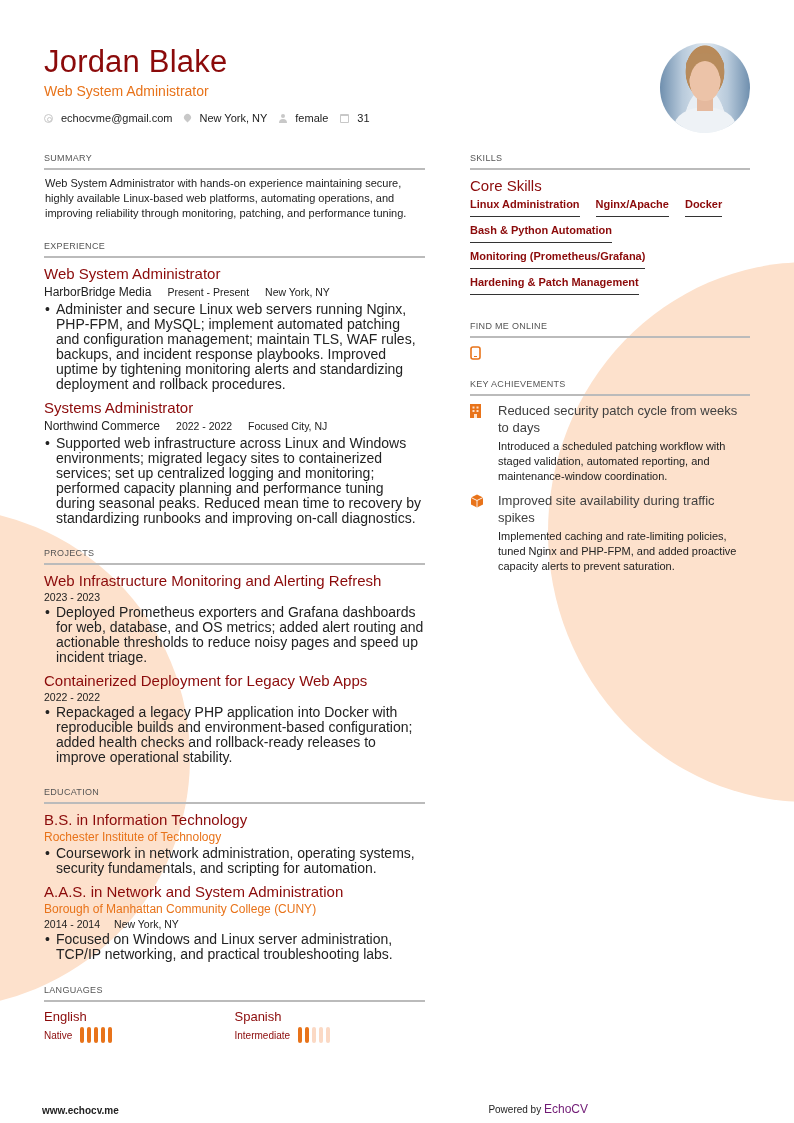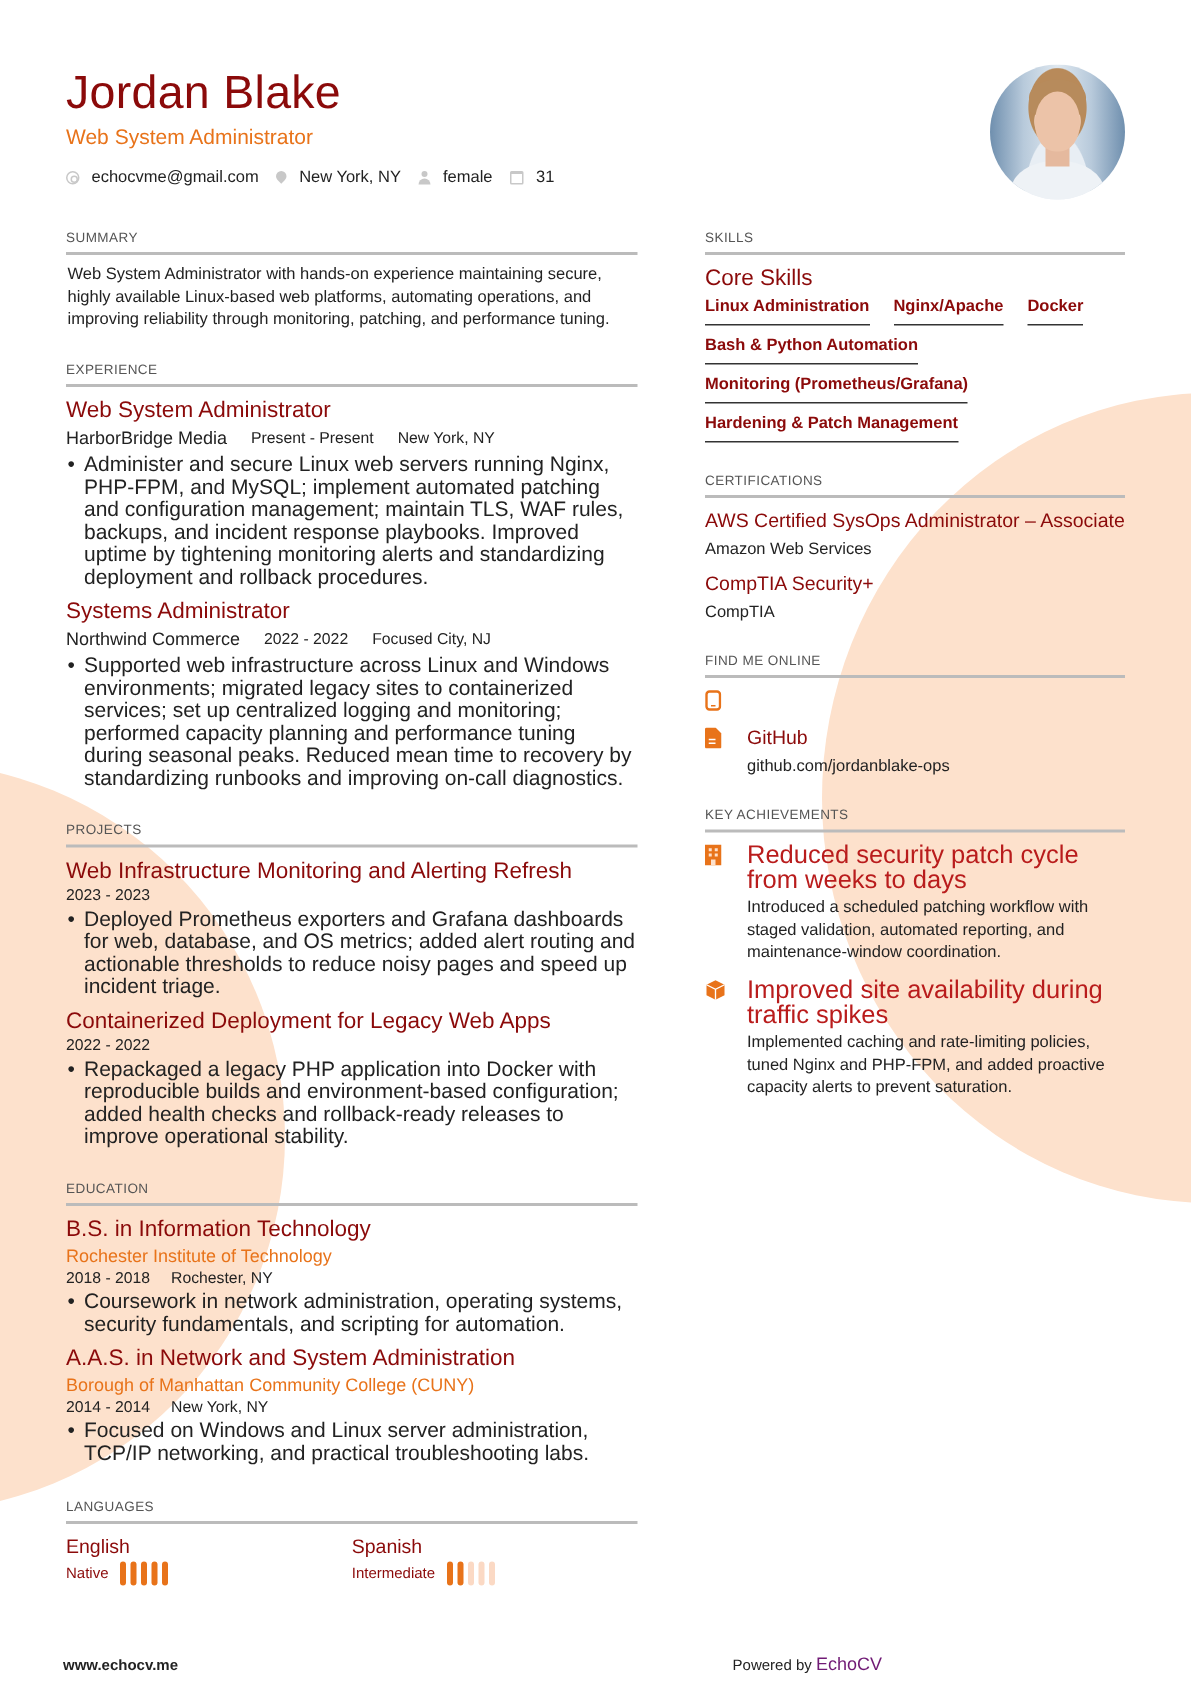--- a/index.html
+++ b/index.html
@@ -82,21 +82,21 @@
   .cert-name { font-size: 13px; color: #8b0a0a; line-height: 17px; }
   .cert-org { font-size: 11px; color: #222; line-height: 15px; margin-top: 4px; margin-bottom: 6px; }
 
   .online-item { display: flex; margin-bottom: 4px; }
   .online-item .icon-wrap { width: 28px; flex-shrink: 0; padding-top: 2px; }
   .online-label { font-size: 13px; color: #8b0a0a; line-height: 17px; }
   .online-url { font-size: 11px; color: #222; line-height: 15px; margin-top: 4px; margin-bottom: 4px; }
 
   .ach-item { display: flex; margin-bottom: 2px; }
   .ach-item .icon-wrap { width: 28px; flex-shrink: 0; padding-top: 2px; }
-  .ach-title { font-size: 17px; color: #b91c1c; line-height: 17px; }
+  .ach-title { font-size: 13px; color: #404040; line-height: 17px; }
   .ach-desc { font-size: 11px; color: #222; line-height: 15px; margin-top: 3px; margin-bottom: 6px; }
 
   .footer-left { position: absolute; left: 42px; top: 1105px; font-size: 10px; color: #222; font-weight: bold; }
   .footer-right { position: absolute; right: 42px; top: 1102px; font-size: 10px; color: #222; }
   .footer-right .brand { font-size: 12px; color: #701a75; text-align: right; }
 </style>
 </head>
 <body>
 
 <div class="bg-circle bg-left"></div>
@@ -183,24 +183,20 @@
       </div>
     </div>
 
     <div style="margin-top:21px;">
       <div class="sec-head">Education</div>
       <div class="sec-rule"></div>
 
       <div>
         <div class="entry-title">B.S. in Information Technology</div>
         <div class="edu-school">Rochester Institute of Technology</div>
-        <div class="edu-meta">
-          <span class="dates">2018 - 2018</span>
-          <span>Rochester, NY</span>
-        </div>
         <div class="bullet" style="margin-top:1px;">Coursework in network administration, operating systems, security fundamentals, and scripting for automation.</div>
       </div>
       <div style="margin-top:6px;">
         <div class="entry-title">A.A.S. in Network and System Administration</div>
         <div class="edu-school">Borough of Manhattan Community College (CUNY)</div>
         <div class="edu-meta">
           <span class="dates">2014 - 2014</span>
           <span>New York, NY</span>
         </div>
         <div class="bullet" style="margin-top:1px;">Focused on Windows and Linux server administration, TCP/IP networking, and practical troubleshooting labs.</div>
@@ -250,55 +246,30 @@
       <div class="skill-tags">
         <span class="tag">Linux Administration</span>
         <span class="tag">Nginx/Apache</span>
         <span class="tag">Docker</span>
         <span class="tag">Bash &amp; Python Automation</span>
         <span class="tag">Monitoring (Prometheus/Grafana)</span>
         <span class="tag">Hardening &amp; Patch Management</span>
       </div>
     </div>
 
-    <div style="margin-top:12px;">
-      <div class="sec-head">Certifications</div>
-      <div class="sec-rule"></div>
-      <div>
-        <div class="cert-name">AWS Certified SysOps Administrator – Associate</div>
-        <div class="cert-org">Amazon Web Services</div>
-      </div>
-      <div>
-        <div class="cert-name">CompTIA Security+</div>
-        <div class="cert-org">CompTIA</div>
-      </div>
-    </div>
 
     <div style="margin-top:18px;">
       <div class="sec-head">Find Me Online</div>
       <div class="sec-rule"></div>
       <div class="online-item">
         <div class="icon-wrap">
           <svg width="11" height="14" viewBox="0 0 11 14">
               <rect x="1" y="1" width="9" height="12" rx="2" fill="none" stroke="#e8731a" stroke-width="1.6"></rect>
               <line x1="4" y1="10.5" x2="7" y2="10.5" stroke="#e8731a" stroke-width="1"></line>
             </svg>
-        </div>
-      </div>
-      <div class="online-item">
-        <div class="icon-wrap">
-          <svg width="11" height="14" viewBox="0 0 11 14">
-              <path d="M0 1 Q0 0 1 0 L7 0 L11 4 L11 13 Q11 14 10 14 L1 14 Q0 14 0 13 Z" fill="#e8731a"></path>
-              <line x1="2.5" y1="8" x2="7" y2="8" stroke="#fff" stroke-width="1"></line>
-              <line x1="2.5" y1="10.5" x2="7" y2="10.5" stroke="#fff" stroke-width="1"></line>
-            </svg>
-        </div>
-        <div>
-          <div class="online-label">GitHub</div>
-          <div class="online-url">github.com/jordanblake-ops</div>
         </div>
       </div>
     </div>
 
     <div style="margin-top:14px;">
       <div class="sec-head">Key Achievements</div>
       <div class="sec-rule"></div>
       <div class="ach-item">
         <div class="icon-wrap">
           <svg width="11" height="14" viewBox="0 0 11 14">

